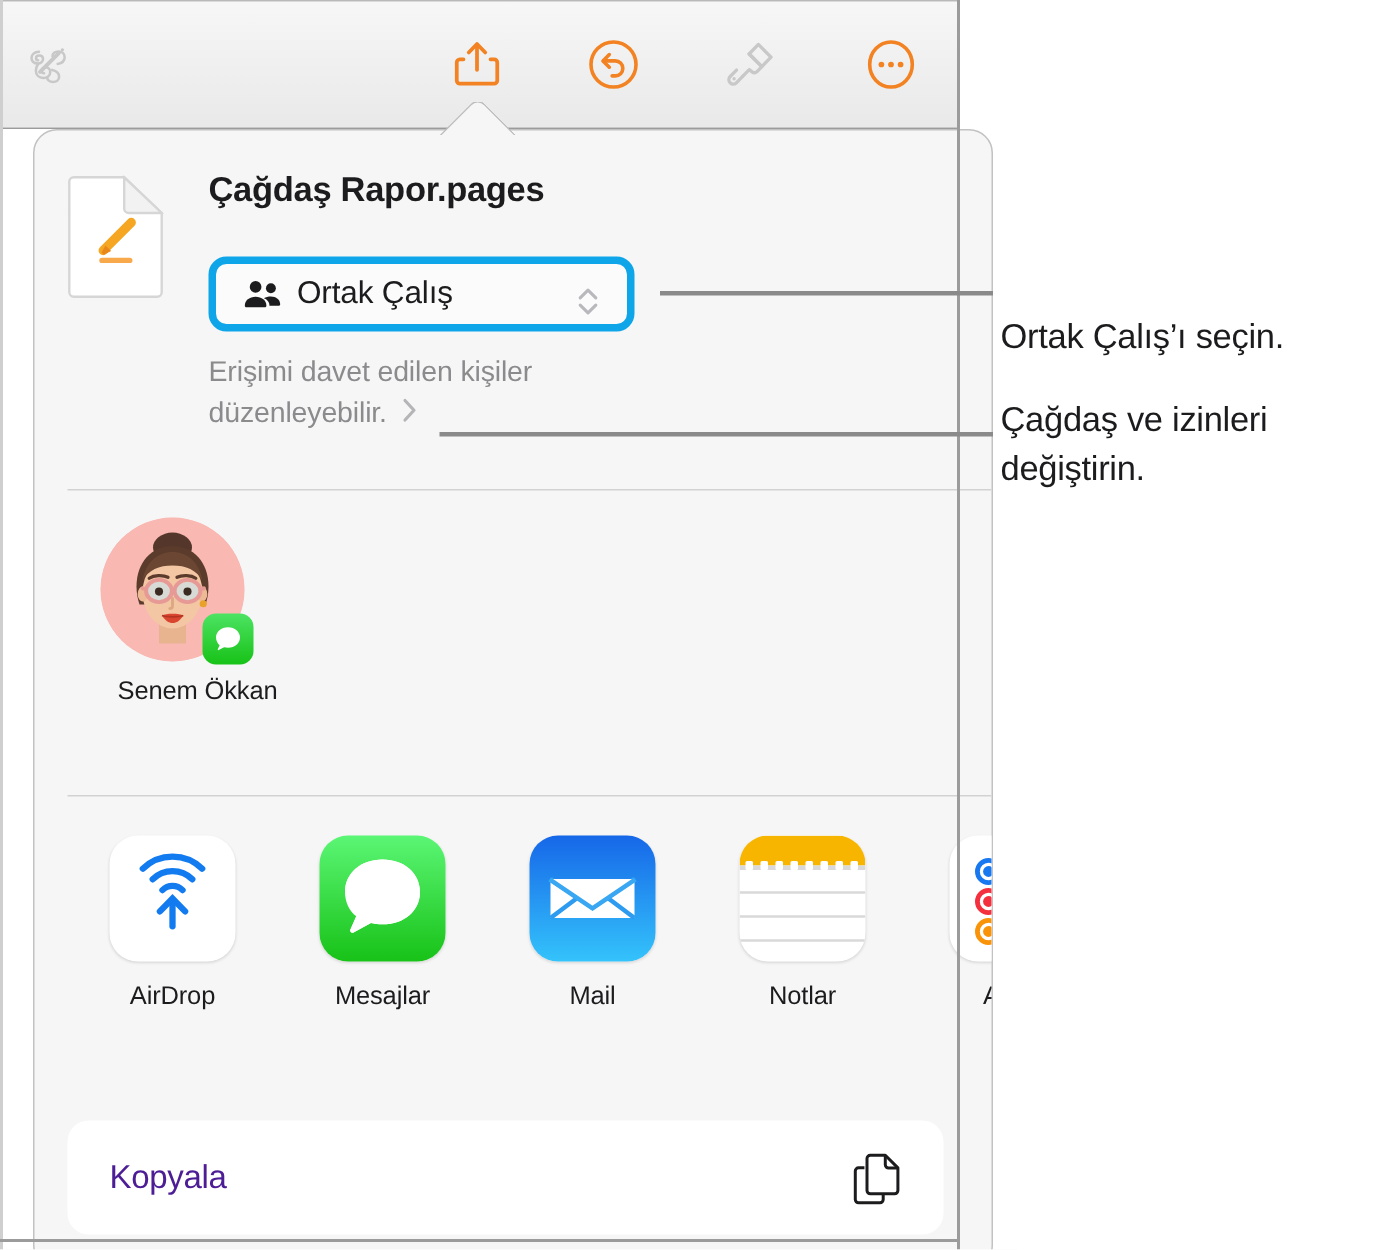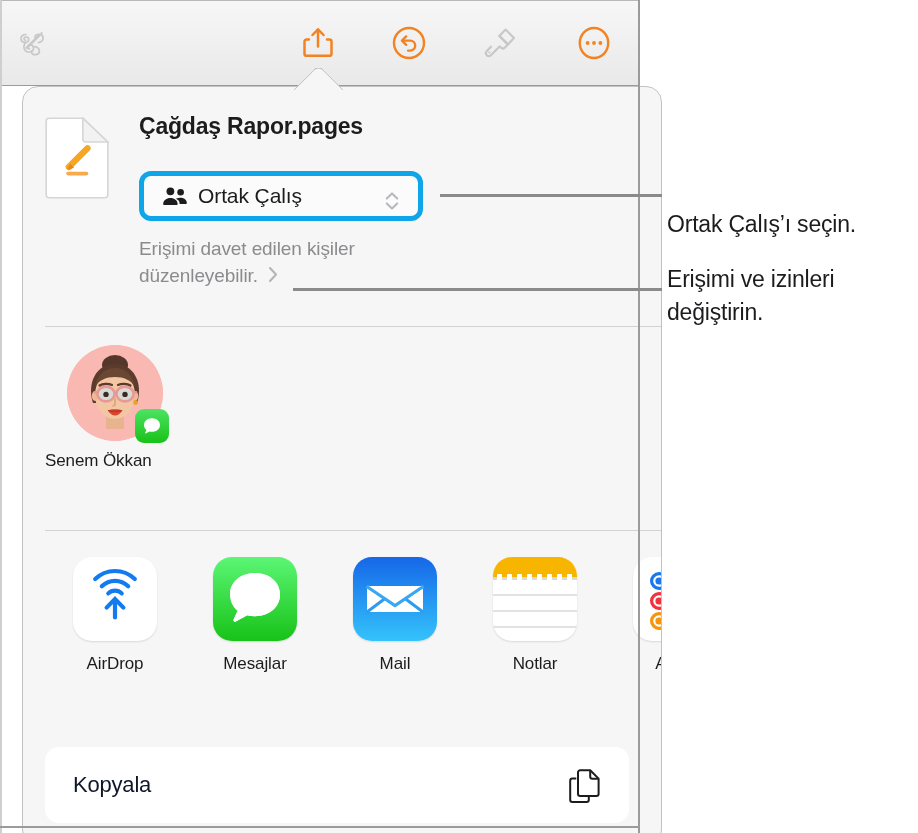--- a/index.html
+++ b/index.html
@@ -163,21 +163,21 @@
     vertical-align: -1px;
     margin-left: 5px;
   }
 
   
   #collaborator {
     position: absolute;
     left: 22px;
     top: 258px;
     width: 140px;
-    text-align: left;
+    text-align: right;
   }
   #avatar-wrap {
     position: relative;
     width: 96px;
     height: 96px;
     margin: 0 auto;
   }
   #avatar-circle {
     width: 96px;
     height: 96px;
@@ -247,21 +247,21 @@
     height: 76px;
     background: #ffffff;
     border-radius: 14px;
     display: flex;
     align-items: center;
     box-sizing: border-box;
   }
   #action-label {
     margin-left: 28px;
     font-size: 22px;
-    color: #0f172a;
+    color: #4c1d95;
     letter-spacing: -0.2px;
   }
   #action-icon {
     position: absolute;
     right: 28px;
     top: 21px;
     width: 34px;
     height: 36px;
   }
 
@@ -564,13 +564,13 @@
 </div>
 
 <div id="window-left-edge"></div>
 <div id="window-right-edge"></div>
 <div id="window-bottom-edge"></div>
 
 <div class="callout-line" id="callout-1-line"></div>
 <div class="callout-text" id="callout-1-text">Ortak Çalış’ı seçin.</div>
 
 <div class="callout-line" id="callout-2-line"></div>
-<div class="callout-text" id="callout-2-text">Erişimi ve izinleri değiştirin.</div>
+<div class="callout-text" id="callout-2-text">Çağdaş ve izinleri değiştirin.</div>
 
 </body></html>

